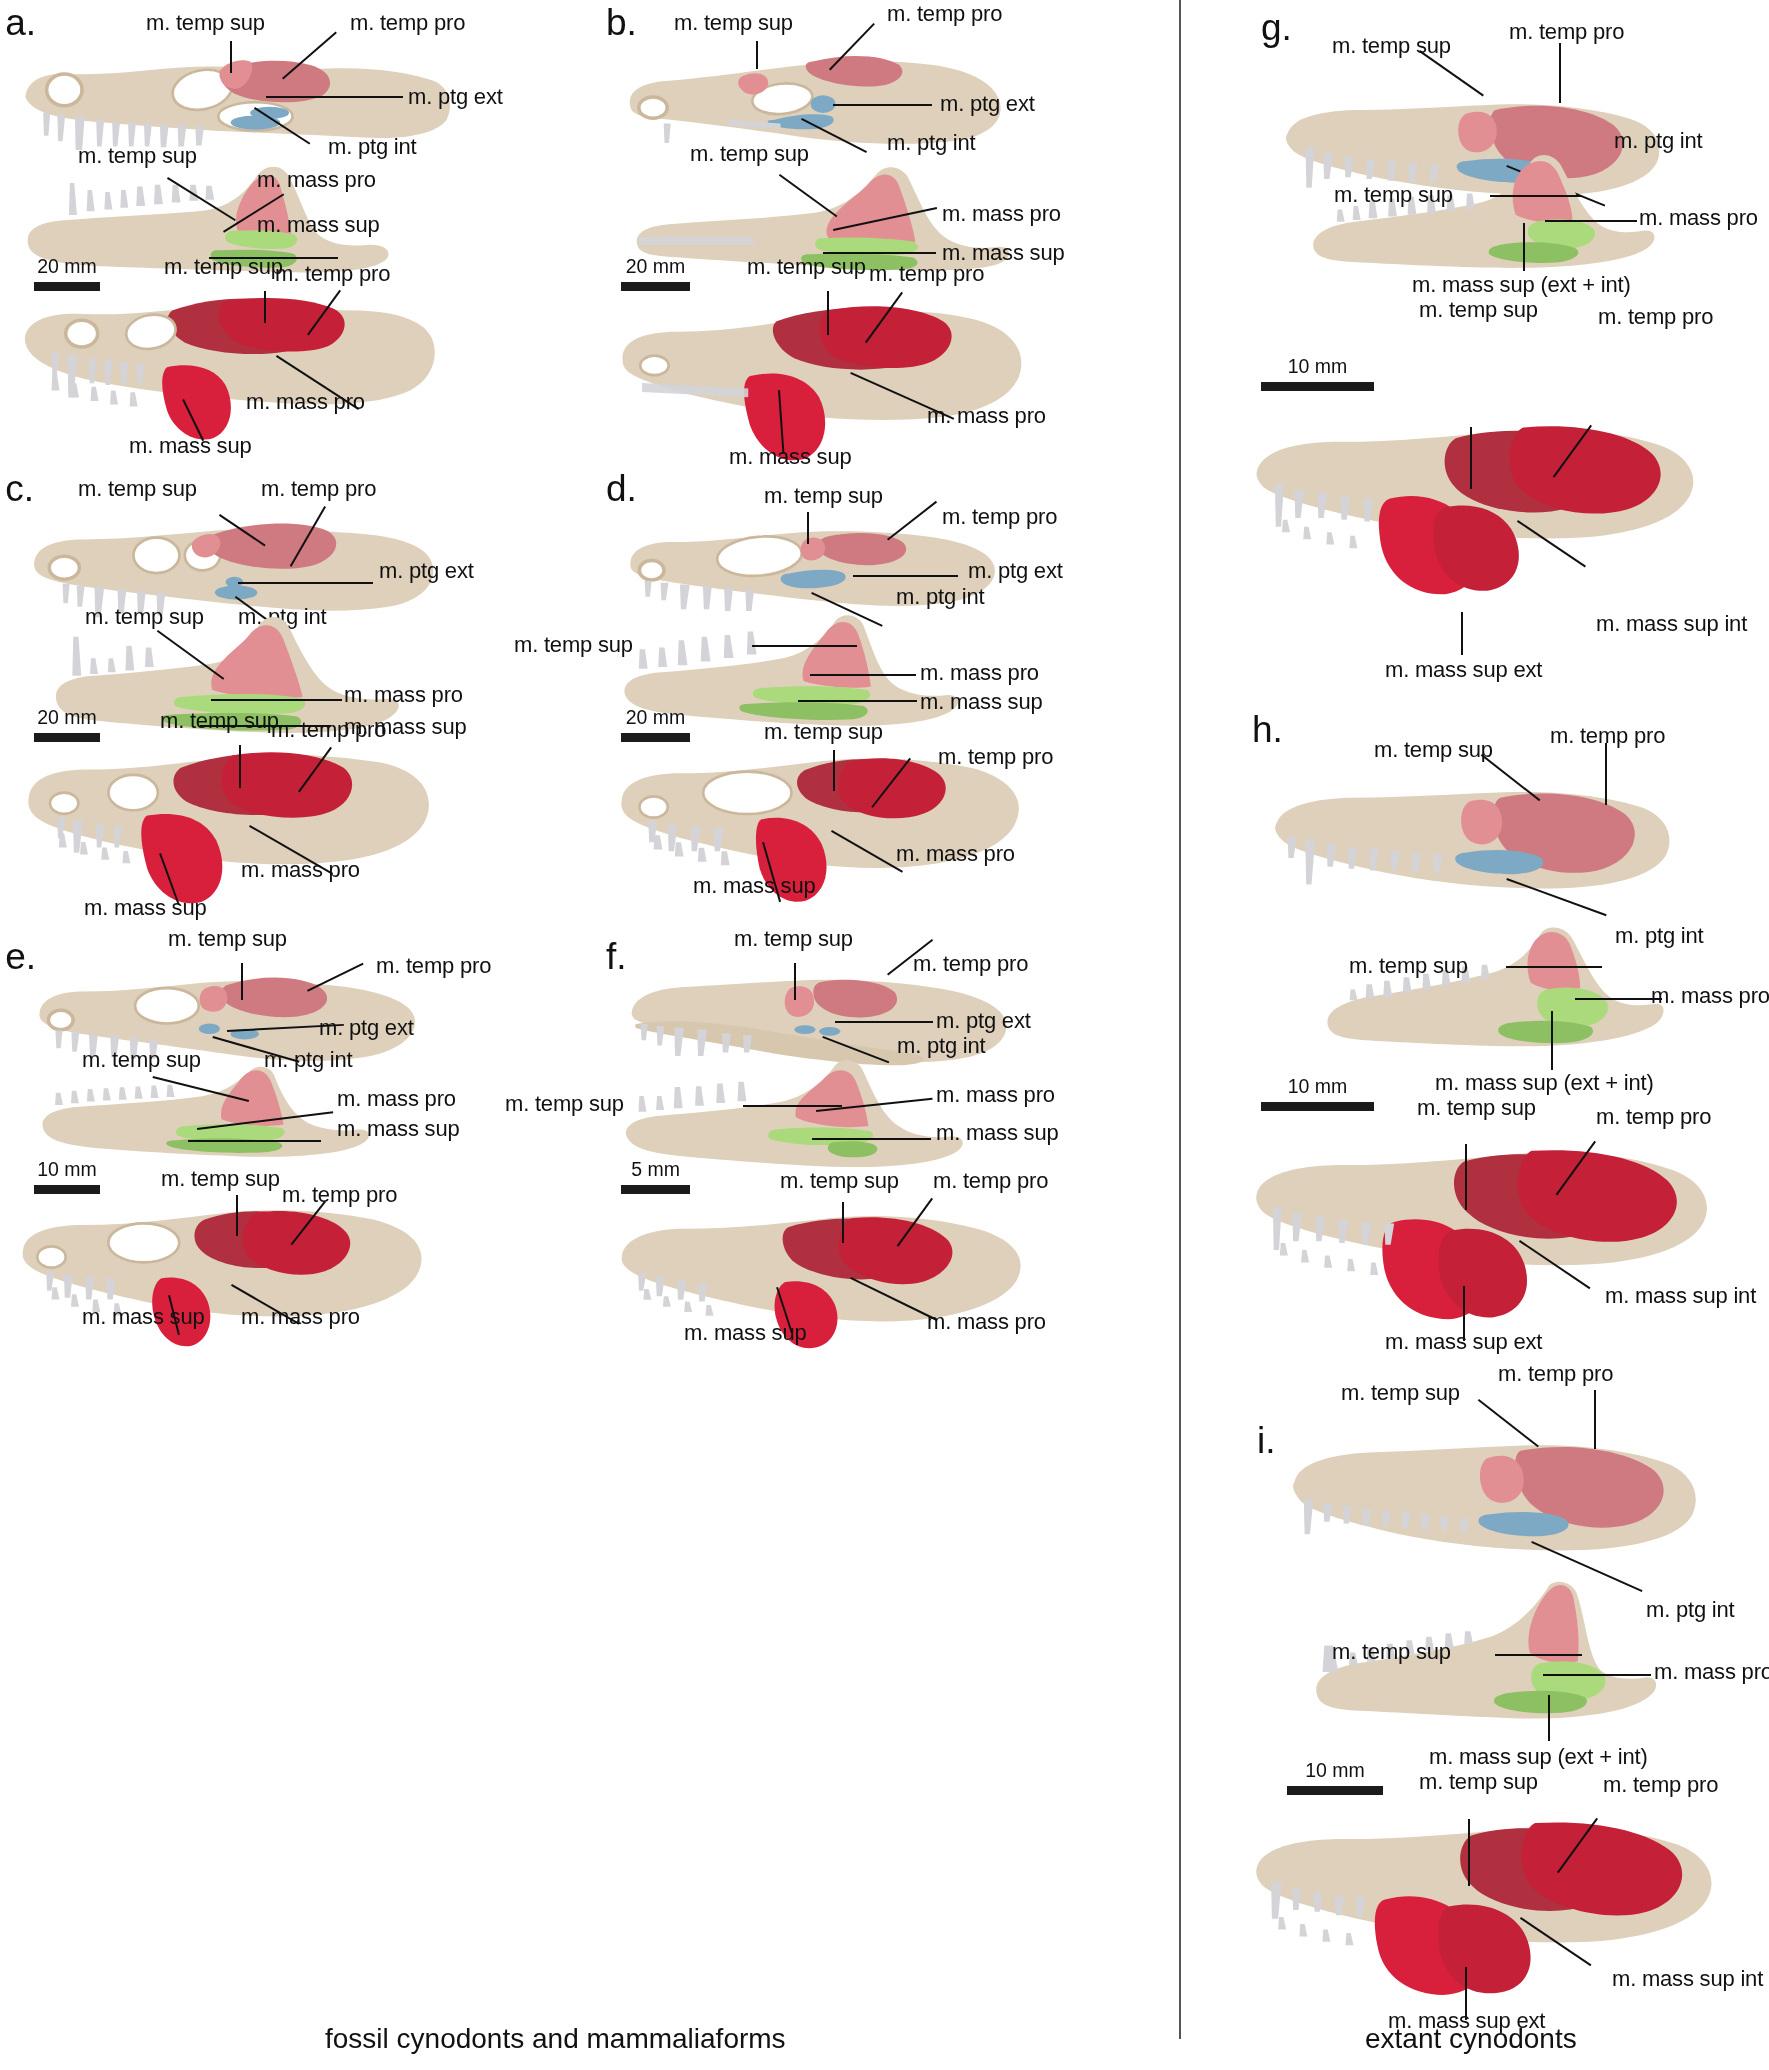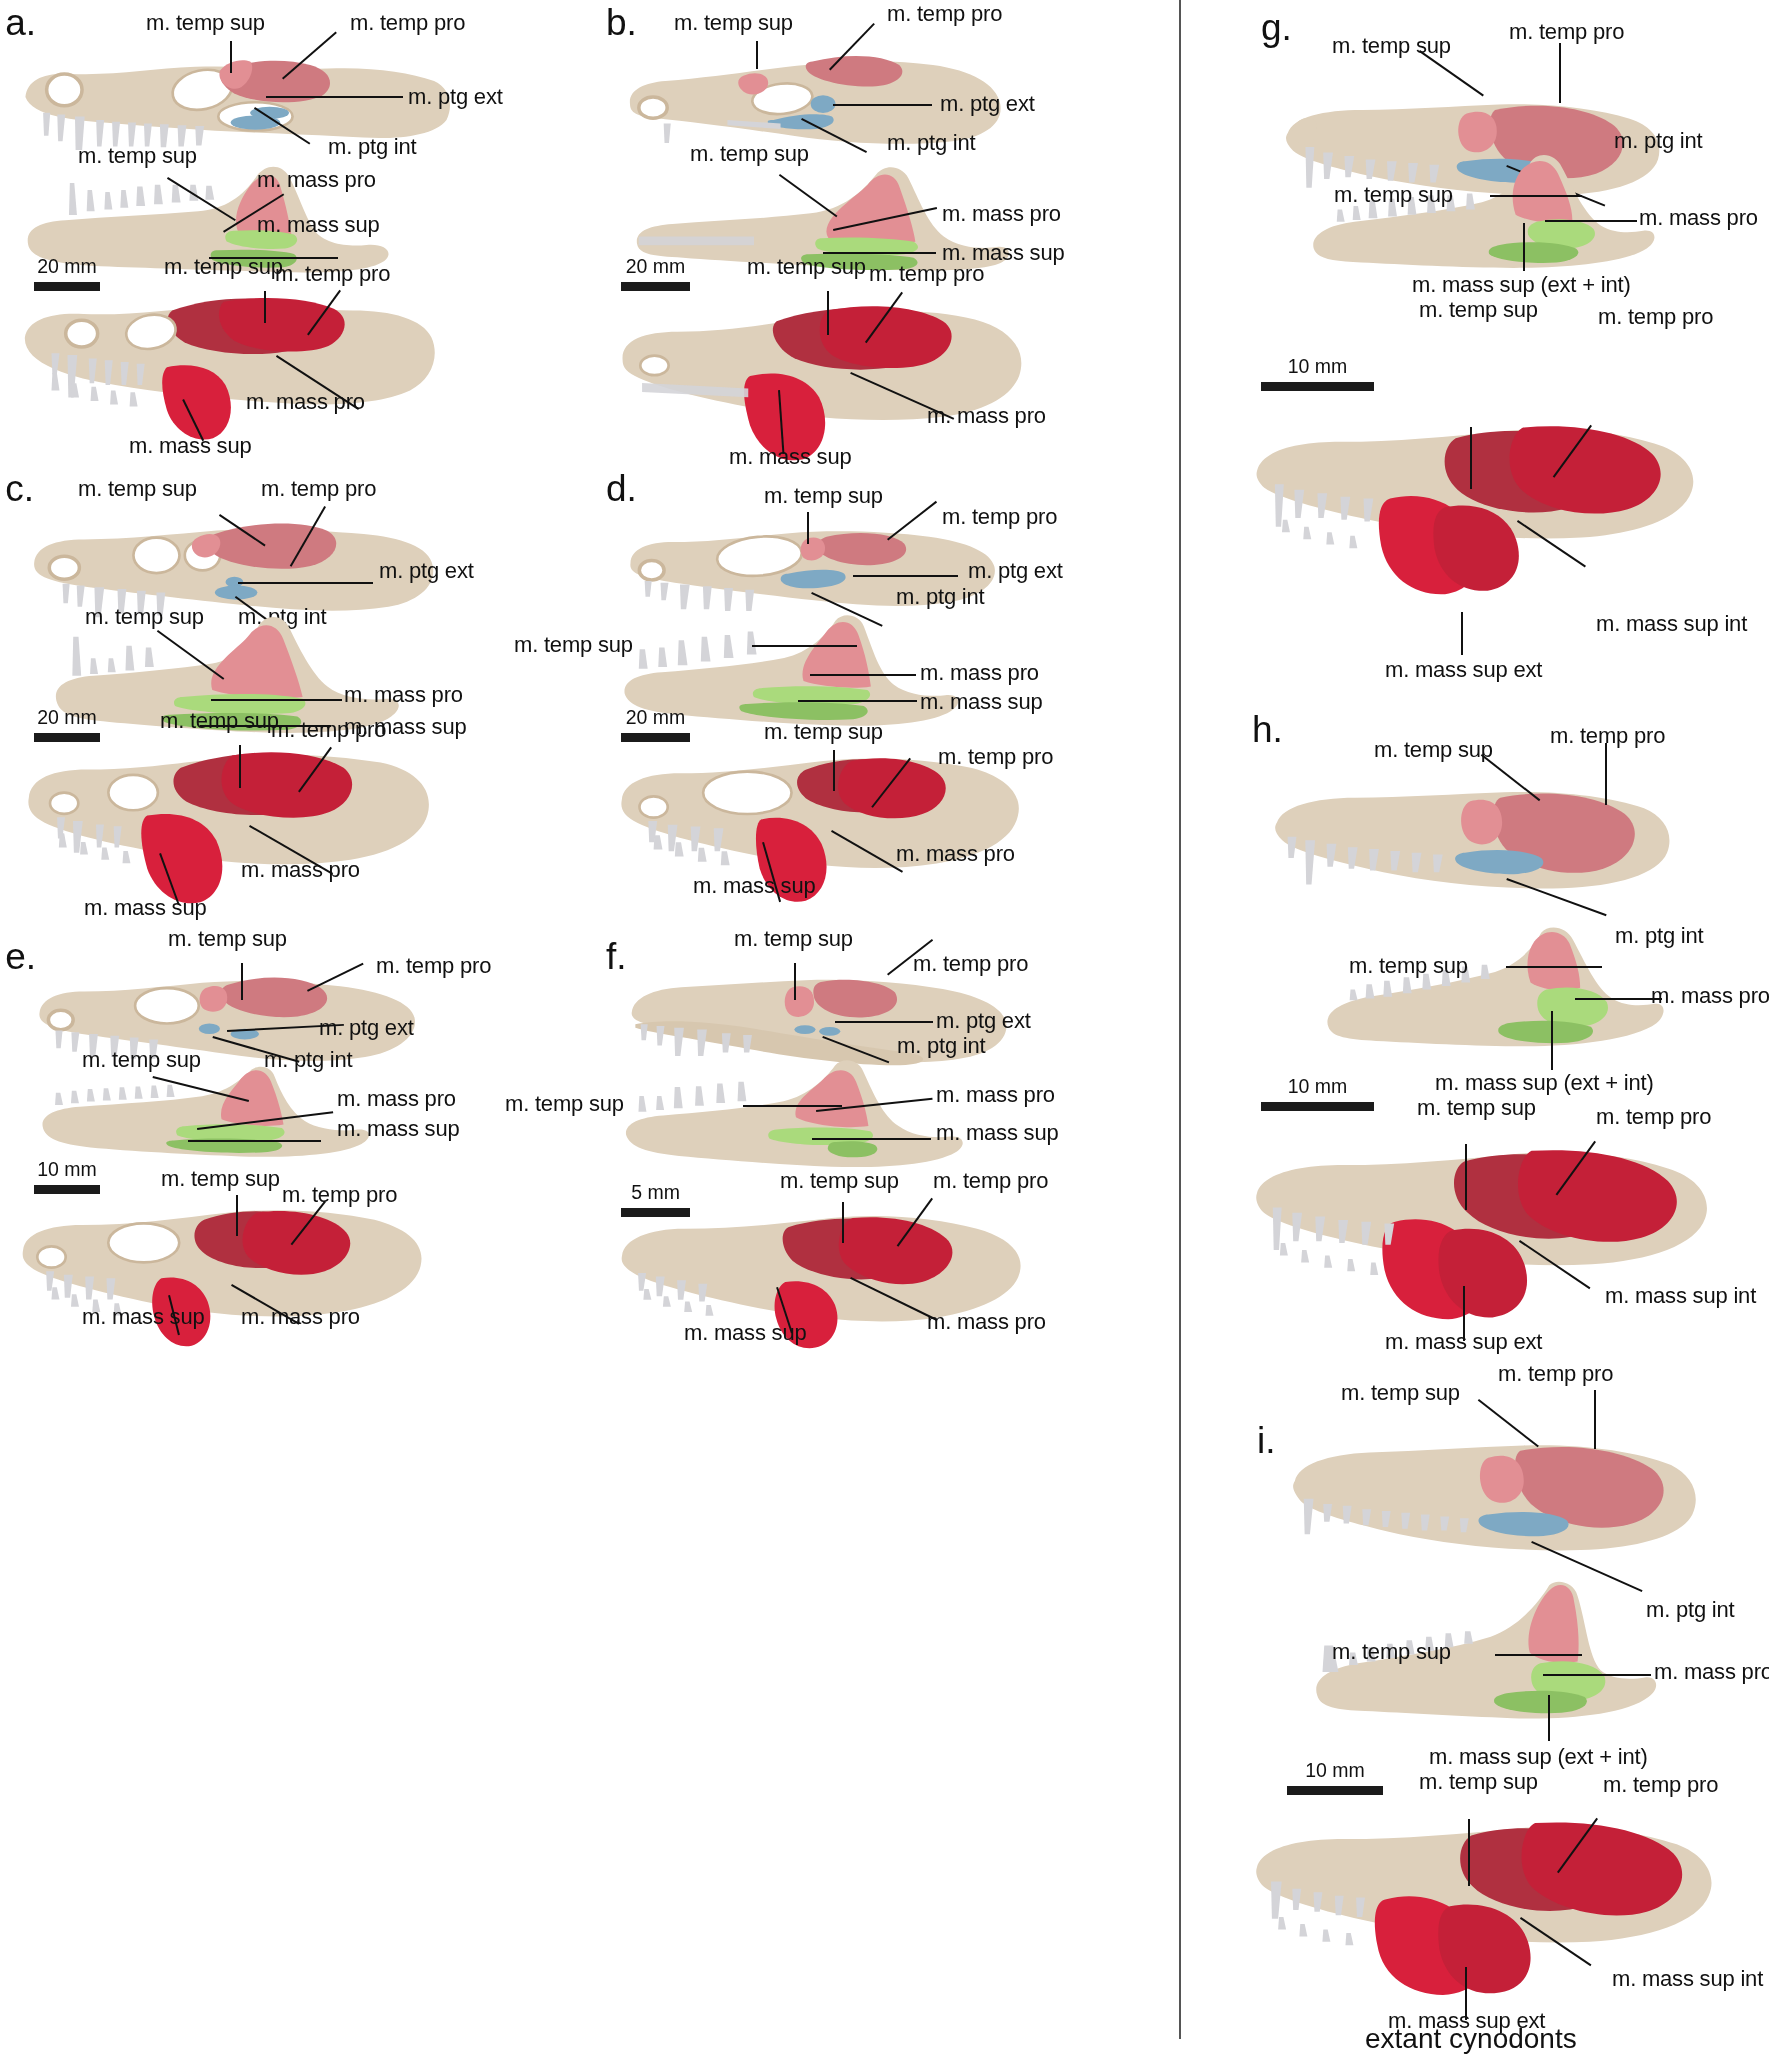--- a/index.html
+++ b/index.html
@@ -508,21 +508,21 @@
     </svg>
 
     <div class="leader" style="left:743px;top:1105px;width:99px;"></div>
     <div class="leader" style="left:816px;top:1110px;width:117px;transform:rotate(-6deg);"></div>
     <div class="leader" style="left:812px;top:1138px;width:119px;"></div>
 
     <div class="lbl" style="left:505px;top:1092px;">m. temp sup</div>
     <div class="lbl" style="left:936px;top:1083px;">m. mass pro</div>
     <div class="lbl" style="left:936px;top:1121px;">m. mass sup</div>
 
-    <div class="scalebar" style="left:621px;top:1158px;width:69px;margin-top:23px;">
+    <div class="scalebar" style="left:621px;top:1158px;width:69px;">
       <div class="txt">5 mm</div>
       <div class="bar"></div>
     </div>
 
     <svg style="position:absolute;left:615px;top:1202px;" width="417" height="151" viewBox="0 0 470 170">
       <path d="M8,60 C10,42 38,30 78,30 C138,30 190,24 244,18 C304,12 362,18 408,30 C444,40 462,58 456,80 C450,104 414,122 364,130 C300,140 226,132 164,120 C104,108 48,94 24,82 C10,74 6,68 8,60 Z" fill="#ded0bb"></path>
       <path d="M196,28 C244,14 306,16 336,32 C358,46 348,72 314,82 C278,94 222,84 200,66 C186,52 186,32 196,28 Z" fill="#b03040"></path>
       <path d="M268,18 C314,14 358,24 376,44 C388,60 374,82 346,90 C314,98 274,86 258,68 C246,52 254,22 268,18 Z" fill="#c42038"></path>
       <path d="M192,90 C218,86 240,96 248,116 C256,138 246,160 226,164 C206,168 188,154 182,132 C176,110 184,94 192,90 Z" fill="#d8203c"></path>
       <g fill="#d4d4d8">
@@ -808,16 +808,17 @@
     <div class="leader" style="left:1598px;top:1819px;width:67px;transform:rotate(126deg);"></div>
     <div class="leader" style="left:1521px;top:1917px;width:85px;transform:rotate(34deg);"></div>
     <div class="leader" style="left:1467px;top:1967px;width:53px;transform:rotate(90deg);"></div>
 
     <div class="lbl" style="left:1419px;top:1770px;">m. temp sup</div>
     <div class="lbl" style="left:1603px;top:1773px;">m. temp pro</div>
     <div class="lbl" style="left:1612px;top:1967px;">m. mass sup int</div>
     <div class="lbl" style="left:1388px;top:2009px;">m. mass sup ext</div>
   </div>
 
+  <div class="caption" style="left:325px;top:2023px;">fossil cynodonts and mammaliaforms</div>
   <div class="caption" style="left:1365px;top:2023px;">extant cynodonts</div>
 
 </div>
 
 
 </body></html>

